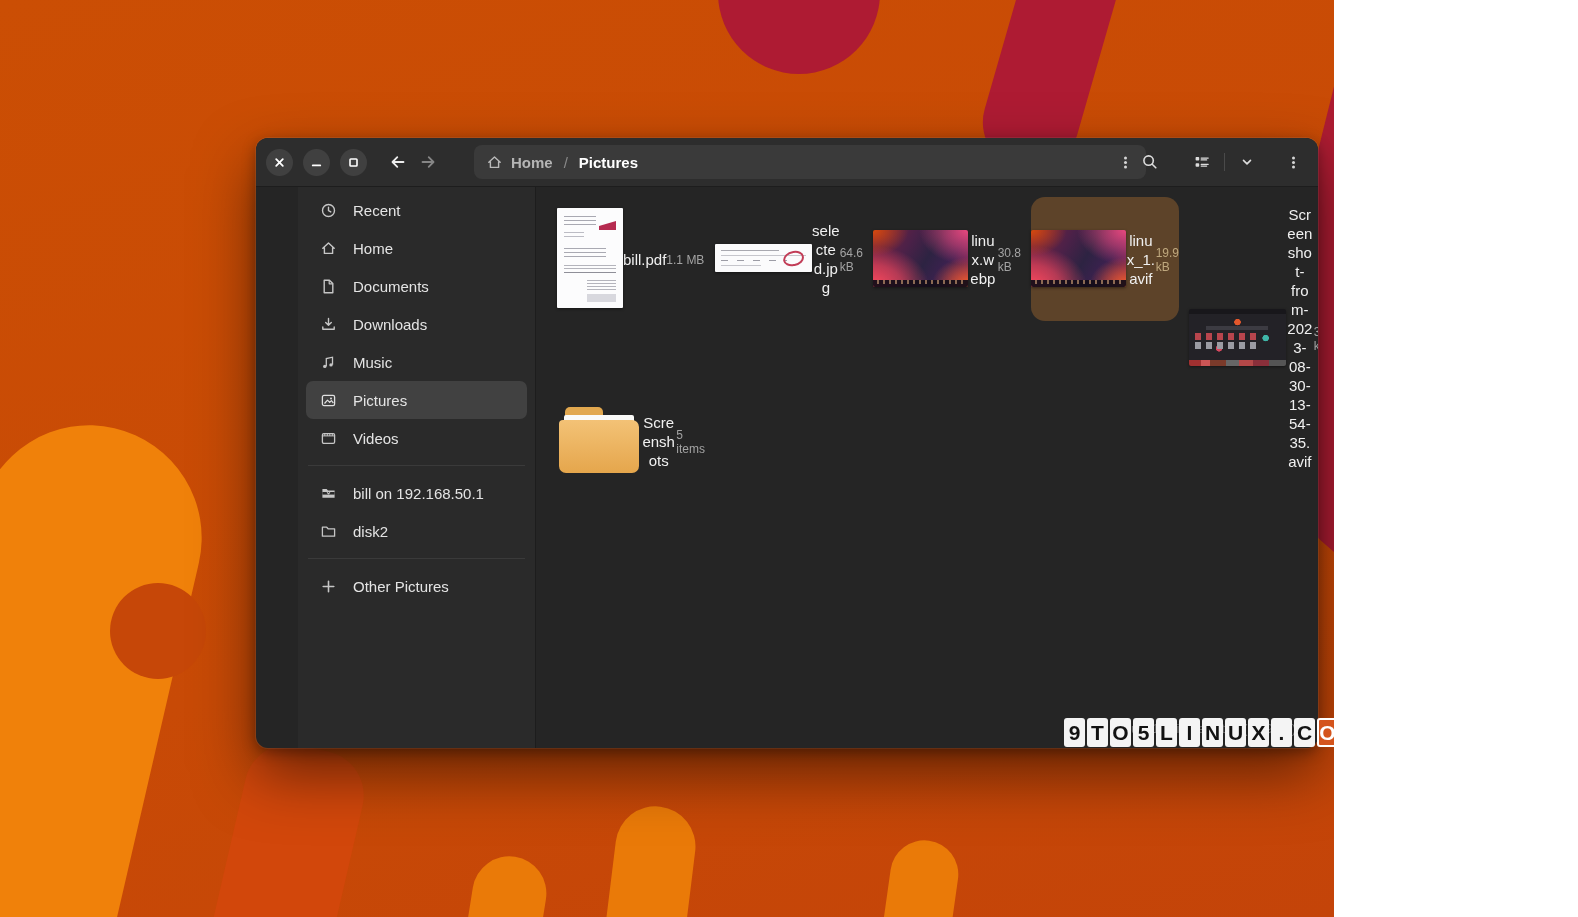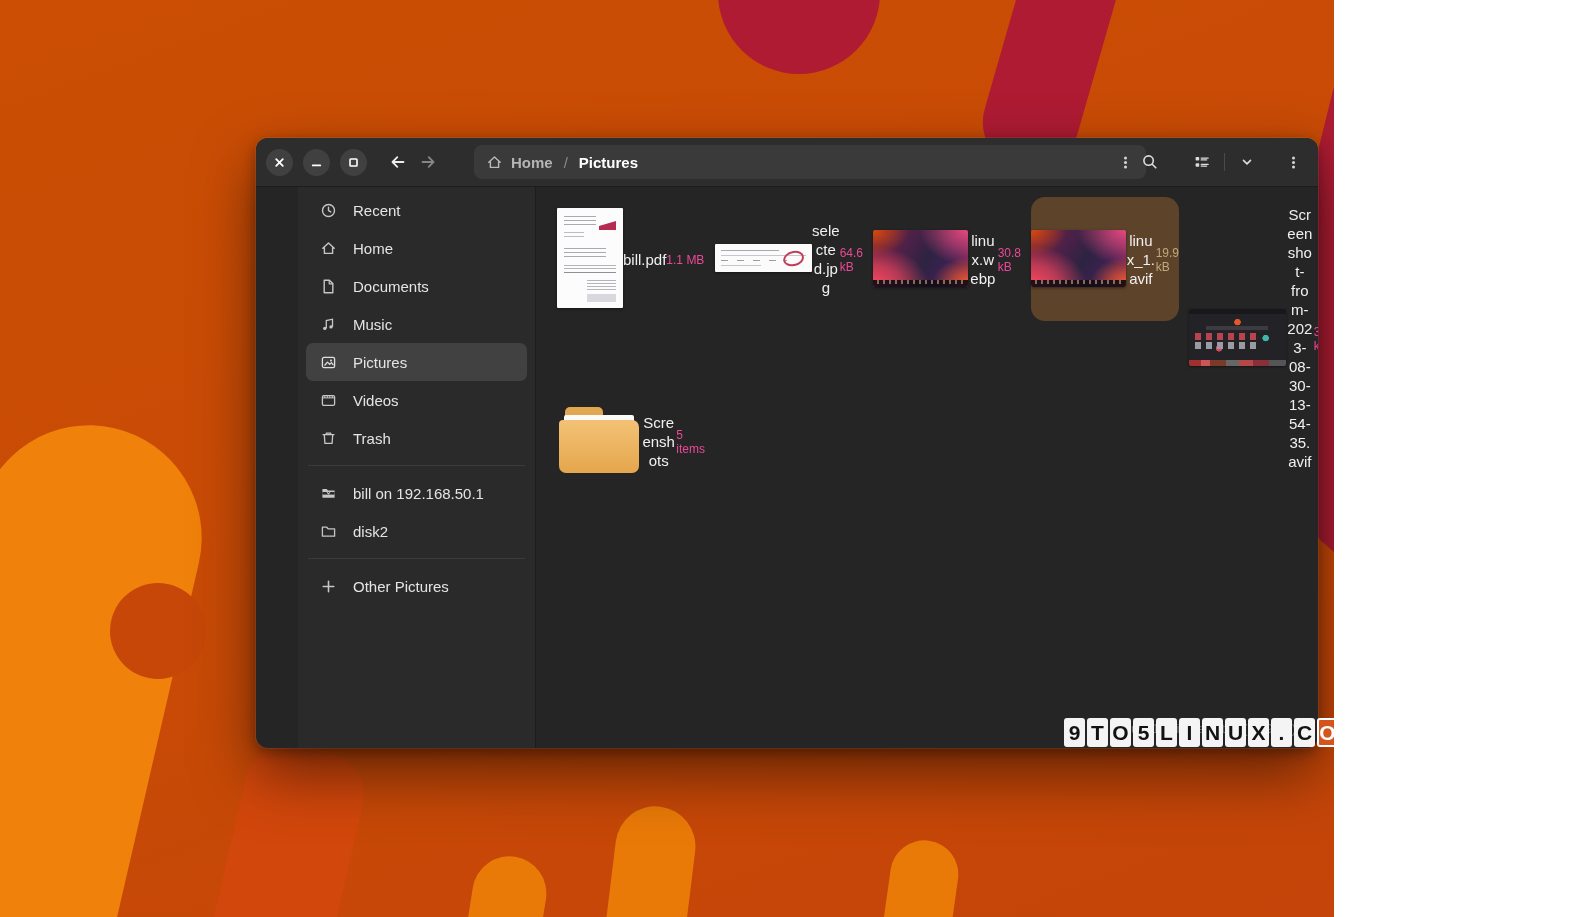--- a/index.html
+++ b/index.html
@@ -54,21 +54,21 @@
   .srow.selected{background:#414141;}
   .ssep{height:1px;background:#3a3a3a;margin:8px 10px;}
 
   .content{position:absolute;left:239px;top:0;right:0;bottom:0;background:#252525;}
   .grid-row{position:absolute;left:20px;display:flex;gap:10px;align-items:flex-start;}
   .row1{top:10px;} .row2{top:192px;}
   .tile{width:148px;display:flex;flex-direction:row;align-items:center;padding:6px 0 8px;border-radius:14px;}
   .tile.selected{background:#5d4329;}
   .thumb-box{height:110px;display:flex;align-items:center;justify-content:center;}
   .fname{font-size:15px;line-height:19px;color:#f0f0f0;text-align:center;max-width:142px;overflow-wrap:anywhere;margin-top:2px;}
-  .fsize{font-size:12px;color:#ec4899;margin-top:3px;}
+  .fsize{font-size:12px;color:#a3a3a3;margin-top:3px;}
   .tile.selected .fsize{color:#bfa87e;}
   .imgshadow{box-shadow:0 1px 3px rgba(0,0,0,.45);}
 
   
   .thumb-pdf{width:66px;height:100px;border-radius:1px;position:relative;background-repeat:no-repeat;
     background:
       repeating-linear-gradient(0deg,#a9a9b2 0 1px,transparent 1px 4px) 7px 7px/32px 10px no-repeat,
       repeating-linear-gradient(0deg,#bcbcc4 0 1px,transparent 1px 4px) 7px 24px/20px 5px no-repeat,
       repeating-linear-gradient(0deg,#a9a9b2 0 1px,transparent 1px 4px) 7px 40px/42px 9px no-repeat,
       repeating-linear-gradient(0deg,#b4b4bc 0 1px,transparent 1px 3px) 7px 55px/52px 6px no-repeat,
@@ -276,20 +276,29 @@
               <svg width="17" height="17" viewBox="0 0 17 17">
                 <path d="M4.2 2.2h5.2l3.4 3.4v9.2H4.2z" fill="none" stroke="#c6c6c6" stroke-width="1.4" stroke-linejoin="round"></path>
                 <path d="M9.2 2.4v3.4h3.4" fill="none" stroke="#c6c6c6" stroke-width="1.2" stroke-linejoin="round"></path>
               </svg>
             </span>
           <span class="slabel">Documents</span>
         </div>
         <div class="srow">
           <span class="sicon">
               <svg width="17" height="17" viewBox="0 0 17 17">
+                <path d="M8.5 2.5v6.5M5.7 6.5l2.8 2.8 2.8-2.8" fill="none" stroke="#c6c6c6" stroke-width="1.4" stroke-linecap="round" stroke-linejoin="round"></path>
+                <path d="M2.8 11v2.3h11.4V11" fill="none" stroke="#c6c6c6" stroke-width="1.4" stroke-linecap="round" stroke-linejoin="round"></path>
+              </svg>
+            </span>
+          <span class="slabel">Downloads</span>
+        </div>
+        <div class="srow">
+          <span class="sicon">
+              <svg width="17" height="17" viewBox="0 0 17 17">
                 <path d="M6.3 12.3V4.6l6.2-1.4v7.6" fill="none" stroke="#c6c6c6" stroke-width="1.3"></path>
                 <circle cx="4.8" cy="12.4" r="1.7" fill="#c6c6c6"></circle>
                 <circle cx="11" cy="10.9" r="1.7" fill="#c6c6c6"></circle>
               </svg>
             </span>
           <span class="slabel">Music</span>
         </div>
         <div class="srow selected">
           <span class="sicon">
               <svg width="17" height="17" viewBox="0 0 17 17">
@@ -301,28 +310,20 @@
           <span class="slabel">Pictures</span>
         </div>
         <div class="srow">
           <span class="sicon">
               <svg width="17" height="17" viewBox="0 0 17 17">
                 <rect x="2.4" y="3.6" width="12.2" height="9.8" rx="1.4" fill="none" stroke="#c6c6c6" stroke-width="1.3"></rect>
                 <path d="M2.4 5.9h12.2M4.8 3.6v2.3M7.3 3.6v2.3M9.8 3.6v2.3M12.3 3.6v2.3" stroke="#c6c6c6" stroke-width="1"></path>
               </svg>
             </span>
           <span class="slabel">Videos</span>
-        </div>
-        <div class="srow">
-          <span class="sicon">
-              <svg width="17" height="17" viewBox="0 0 17 17">
-                <path d="M3 4.6h11M6.3 4.4V3.1h4.4v1.3M4.3 4.6l.6 8.8h7.2l.6-8.8" fill="none" stroke="#c6c6c6" stroke-width="1.3" stroke-linecap="round" stroke-linejoin="round"></path>
-              </svg>
-            </span>
-          <span class="slabel">Trash</span>
         </div>
 
         <div class="ssep"></div>
 
         <div class="srow">
           <span class="sicon">
               <svg width="17" height="17" viewBox="0 0 17 17">
                 <path d="M2.4 4h4.2l1.4 1.5h6.6v7.2H2.4z" fill="#c6c6c6"></path>
                 <rect x="2.4" y="7" width="12.2" height="2.6" fill="#2a2a2a"></rect>
                 <path d="M7.3 7.6l1.2 1.2 1.2-1.2" fill="none" stroke="#c6c6c6" stroke-width="1.1" stroke-linecap="round" stroke-linejoin="round"></path>

